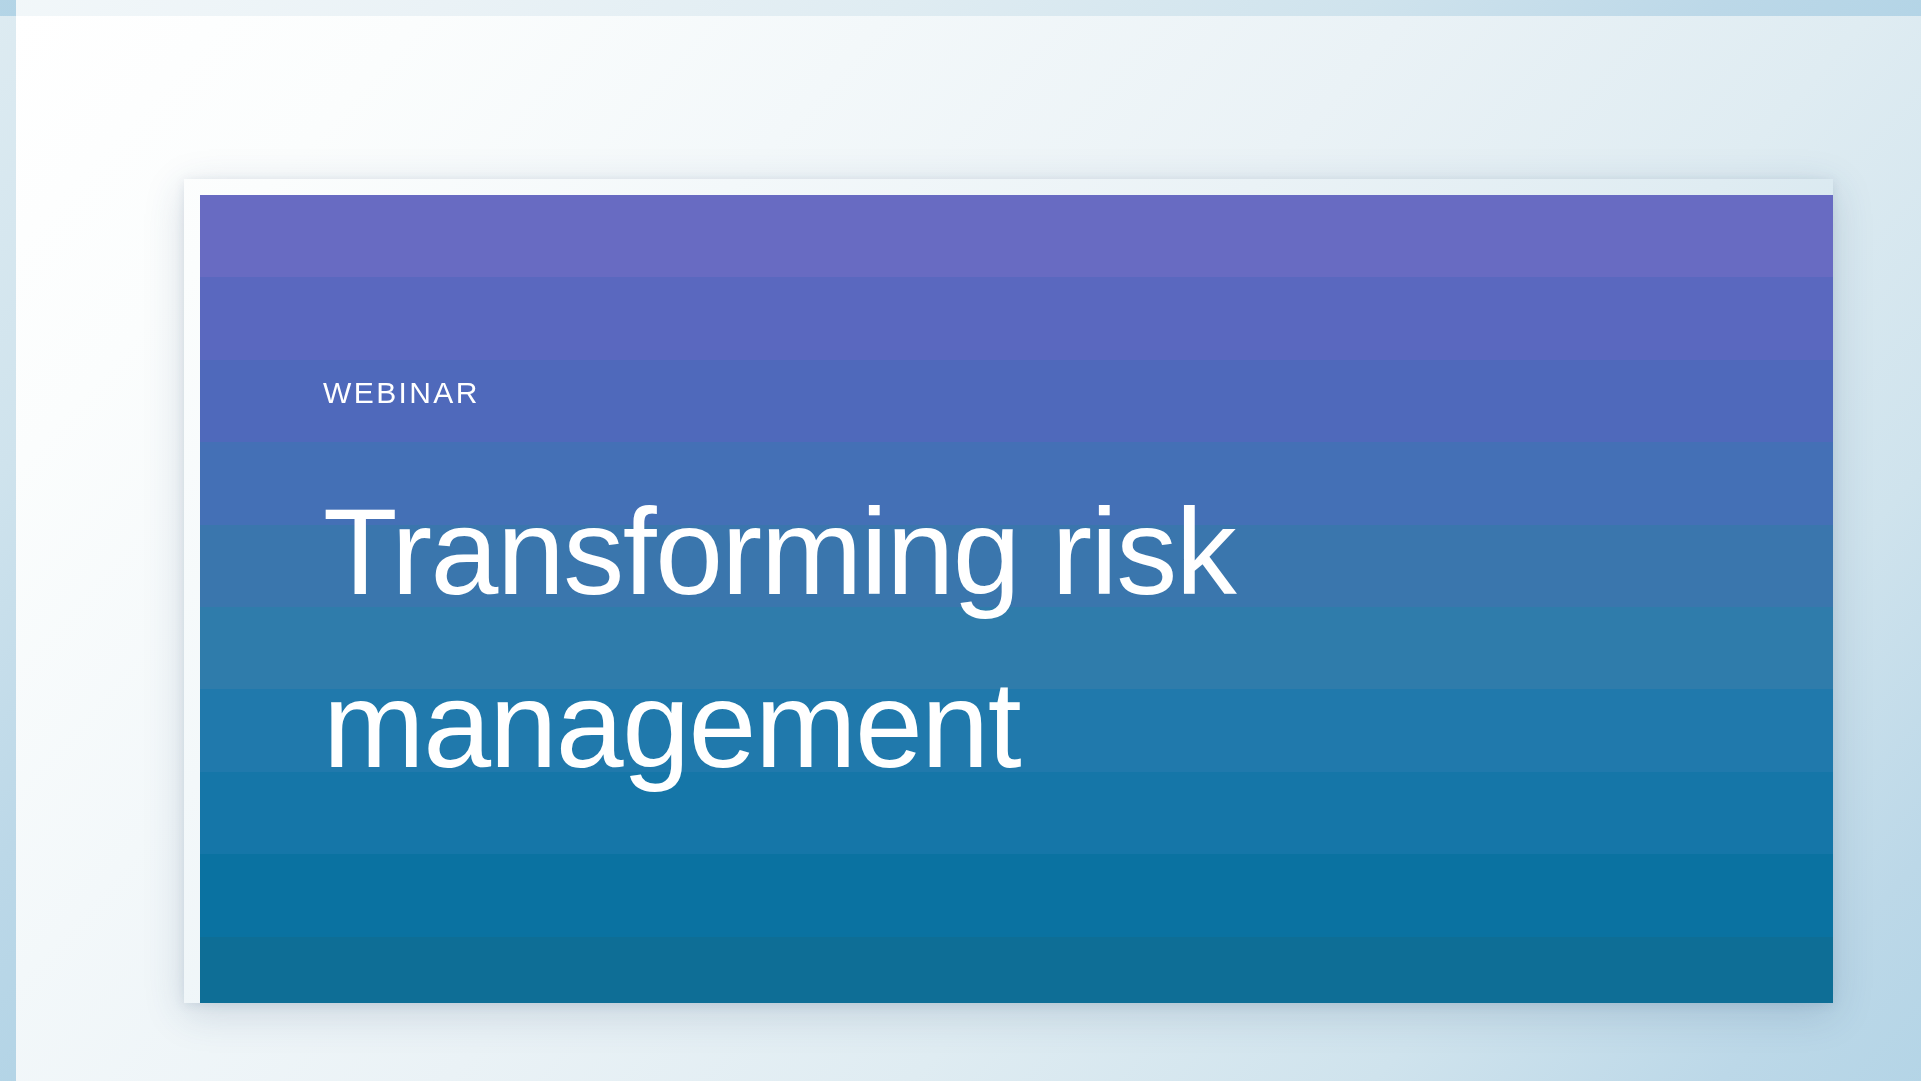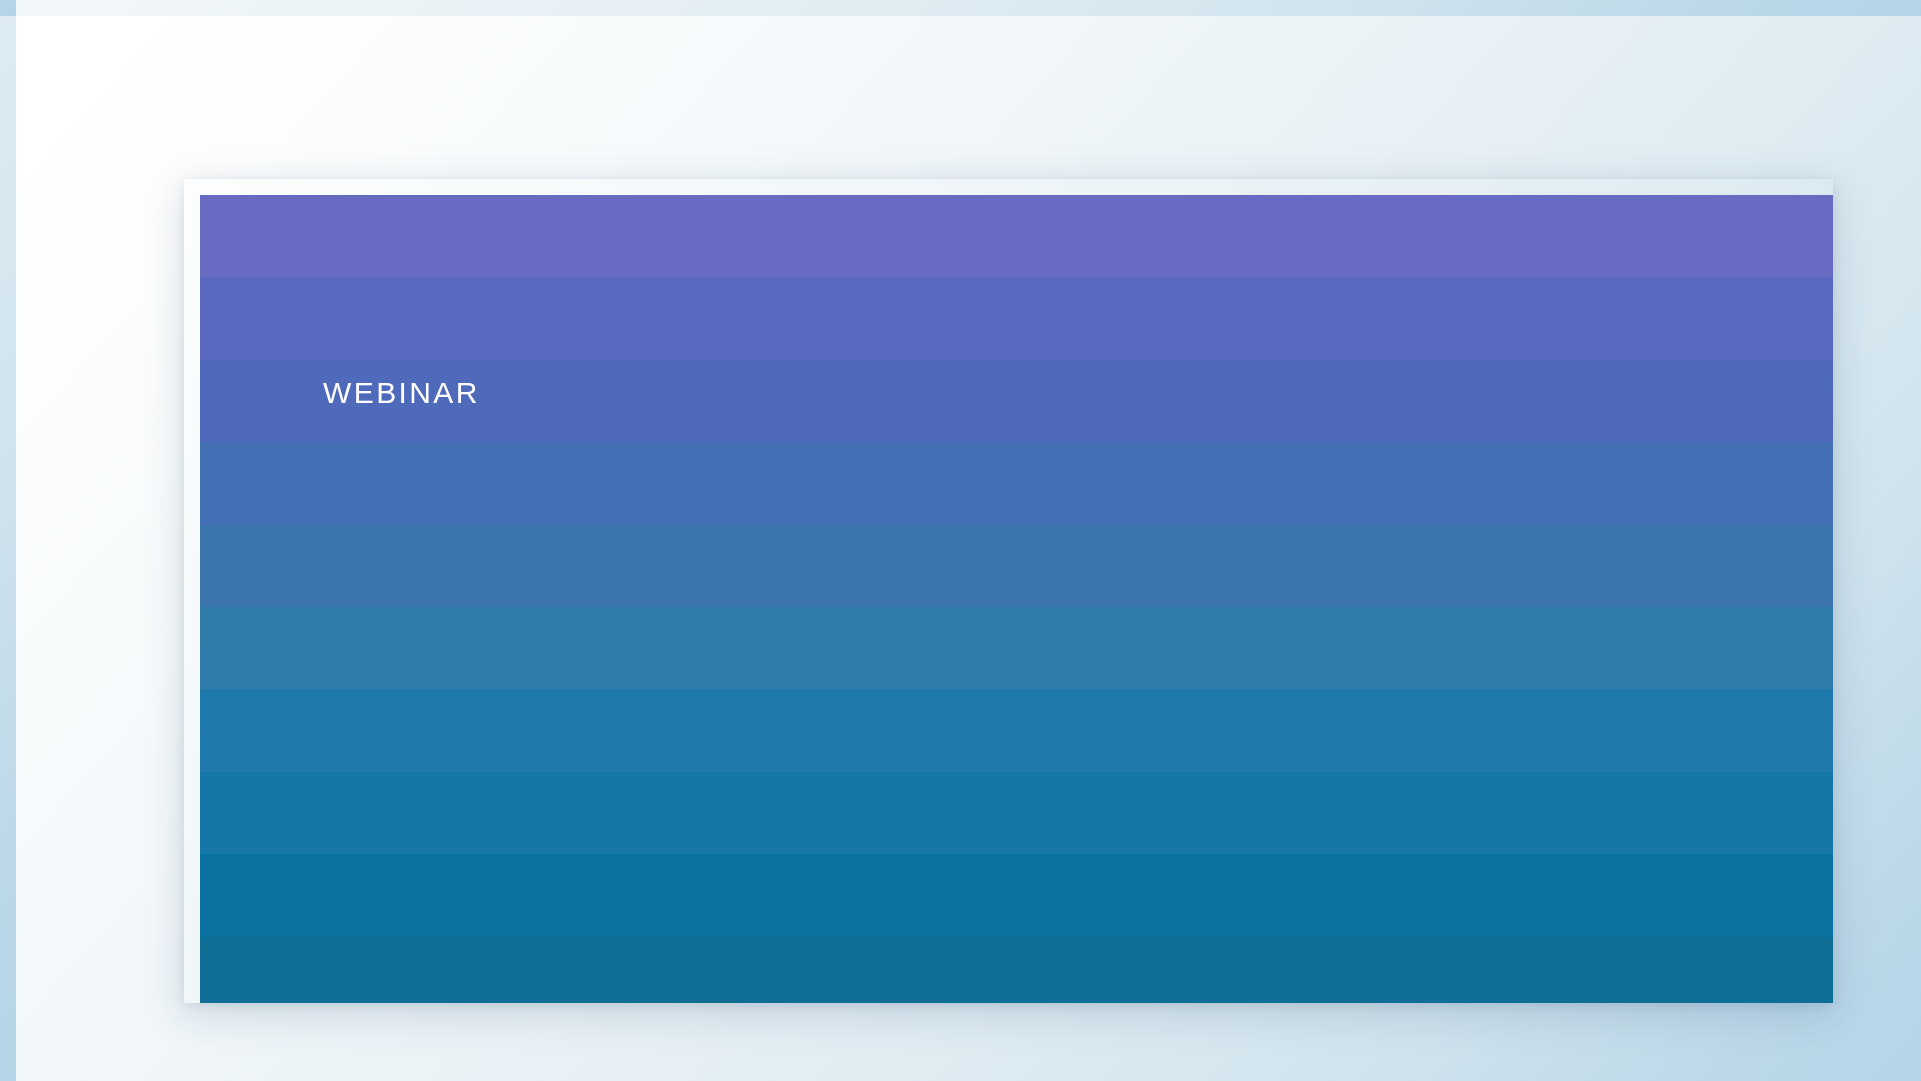--- a/index.html
+++ b/index.html
@@ -83,15 +83,17 @@
   <div class="band" style="top: 247.2px; height: 83px; background: rgb(68, 112, 182);"></div>
   <div class="band" style="top: 329.6px; height: 83px; background: rgb(58, 118, 173);"></div>
   <div class="band" style="top: 412px; height: 83px; background: rgb(47, 124, 171);"></div>
   <div class="band" style="top: 494.4px; height: 83px; background: rgb(32, 121, 172);"></div>
   <div class="band" style="top: 576.8px; height: 83px; background: rgb(21, 118, 168);"></div>
   <div class="band" style="top: 659.2px; height: 83px; background: rgb(10, 114, 161);"></div>
   <div class="band" style="top: 741.6px; height: 83px; background: rgb(14, 110, 150);"></div>
 
   <div id="text-block">
     <div id="eyebrow">WEBINAR</div>
+    <div id="headline">Transforming risk
+management</div>
   </div>
 
 </div>
 
 </body></html>

